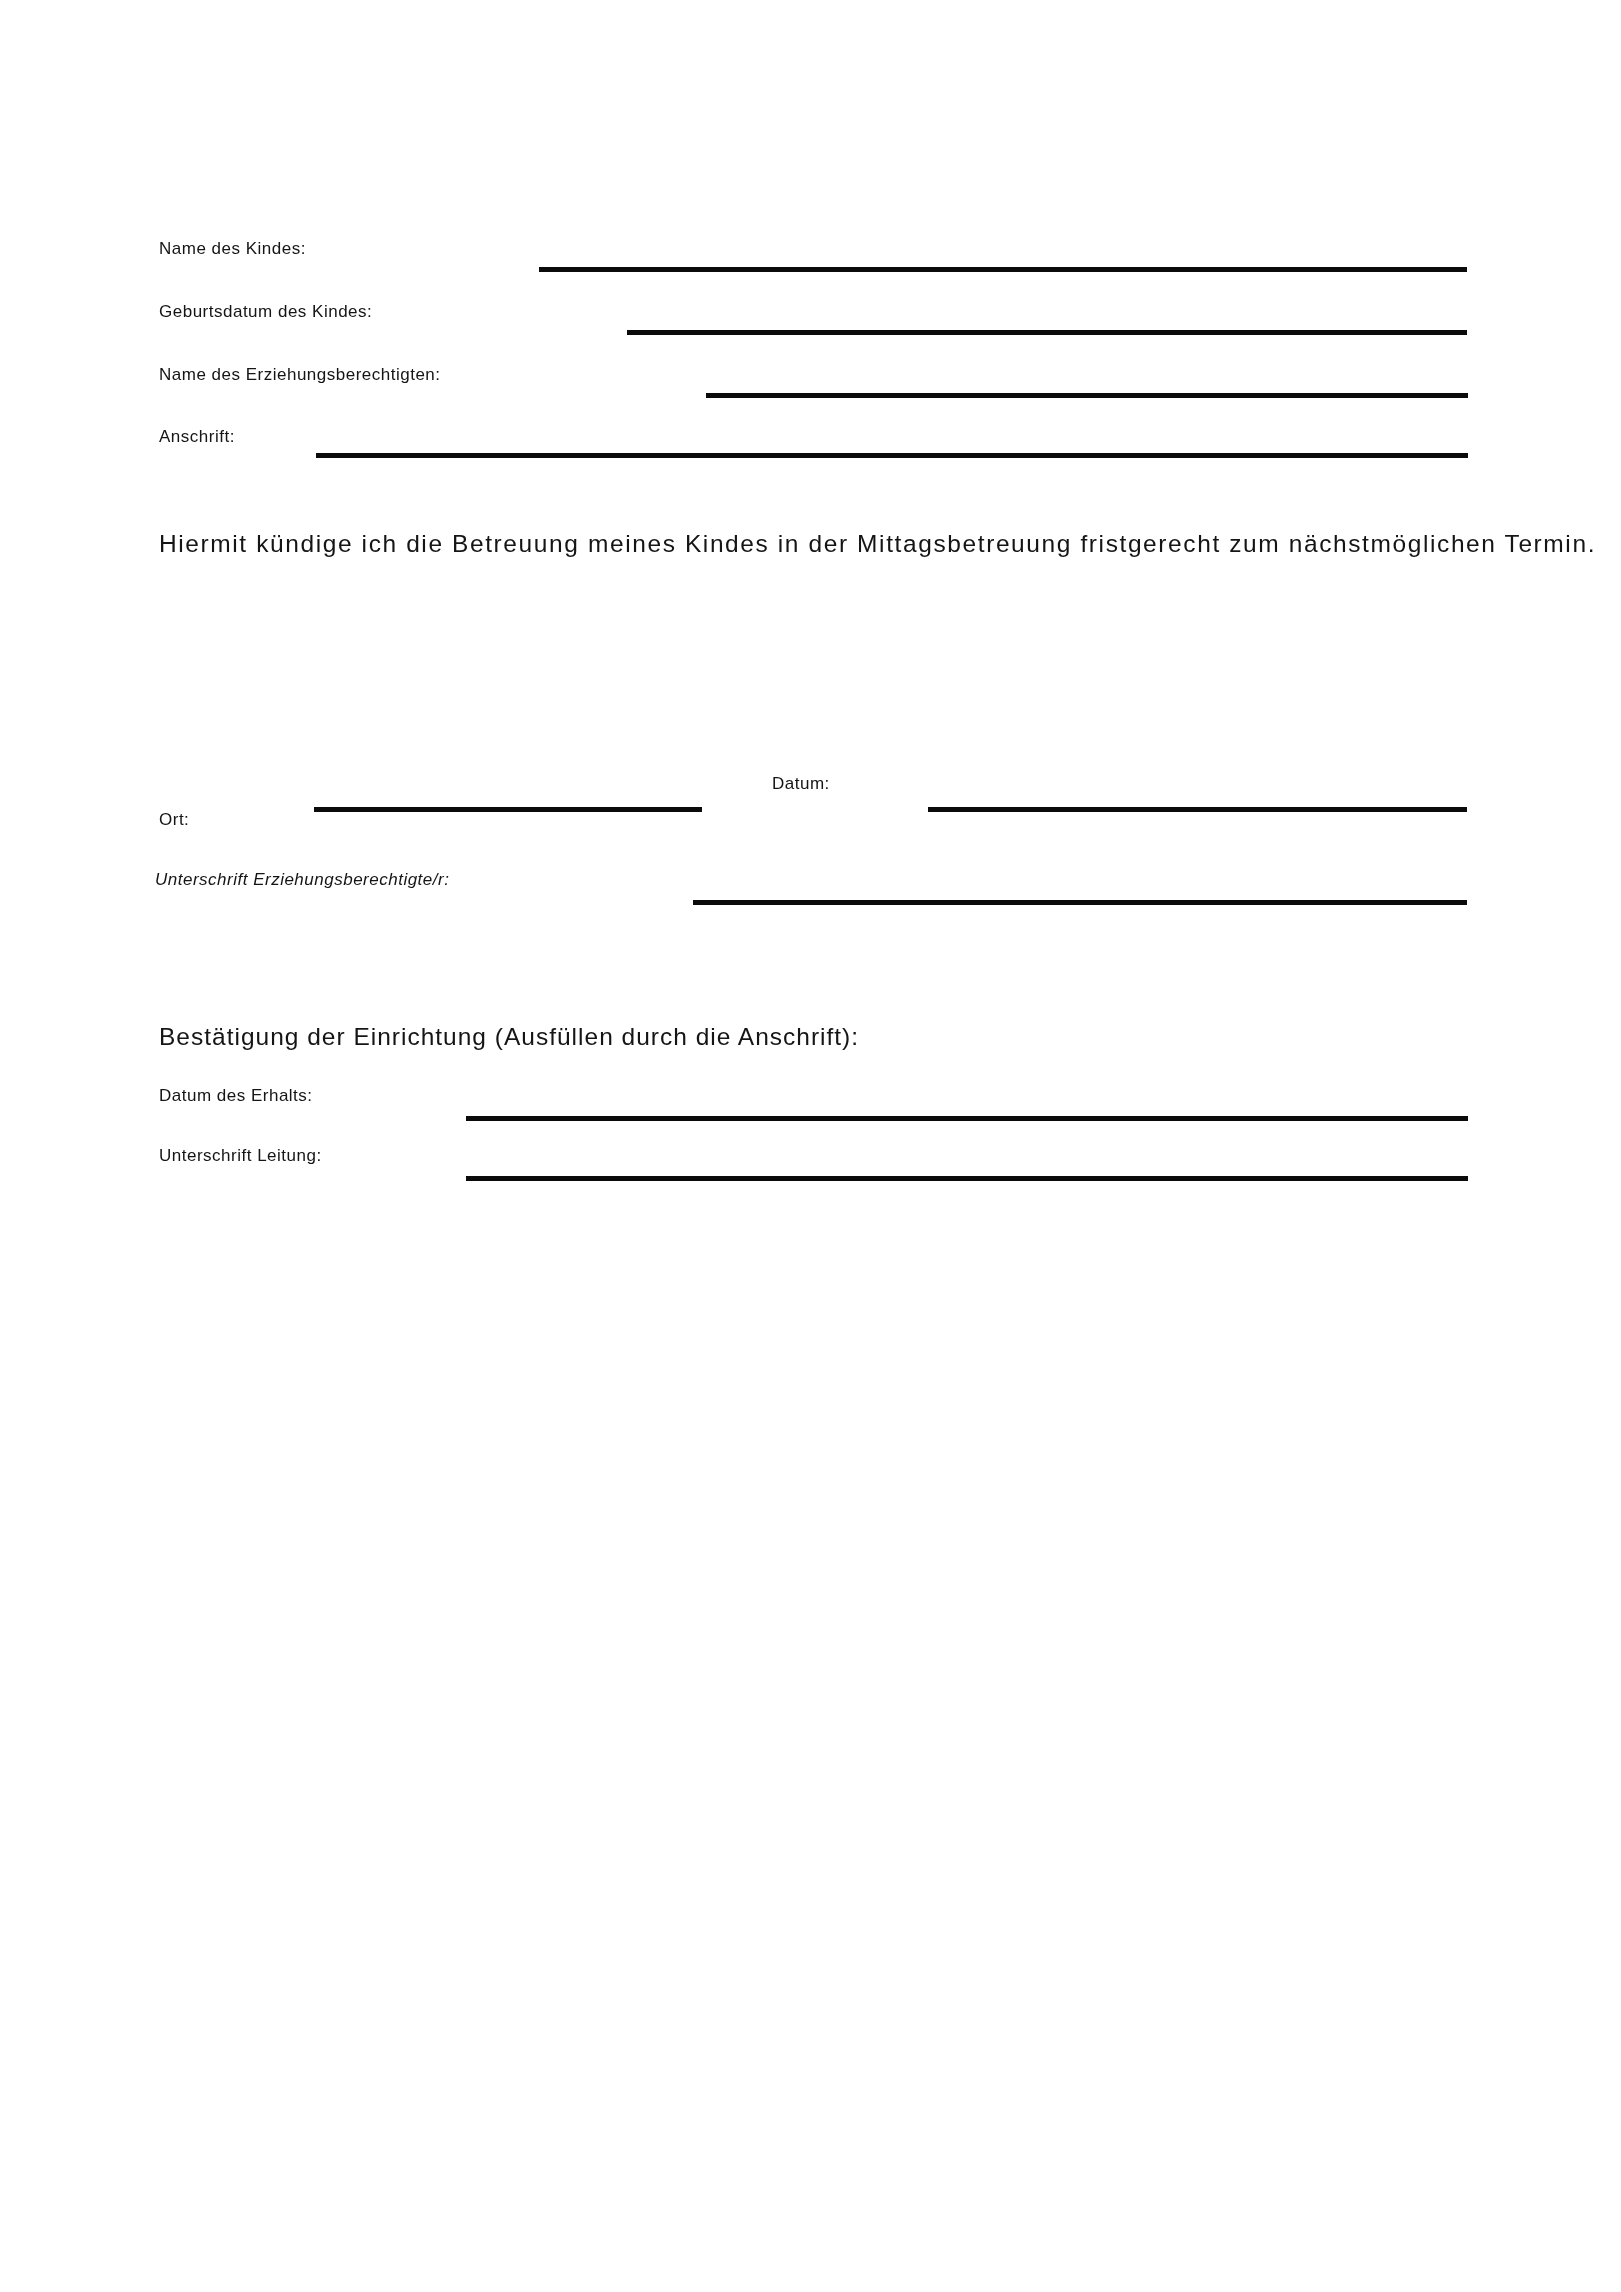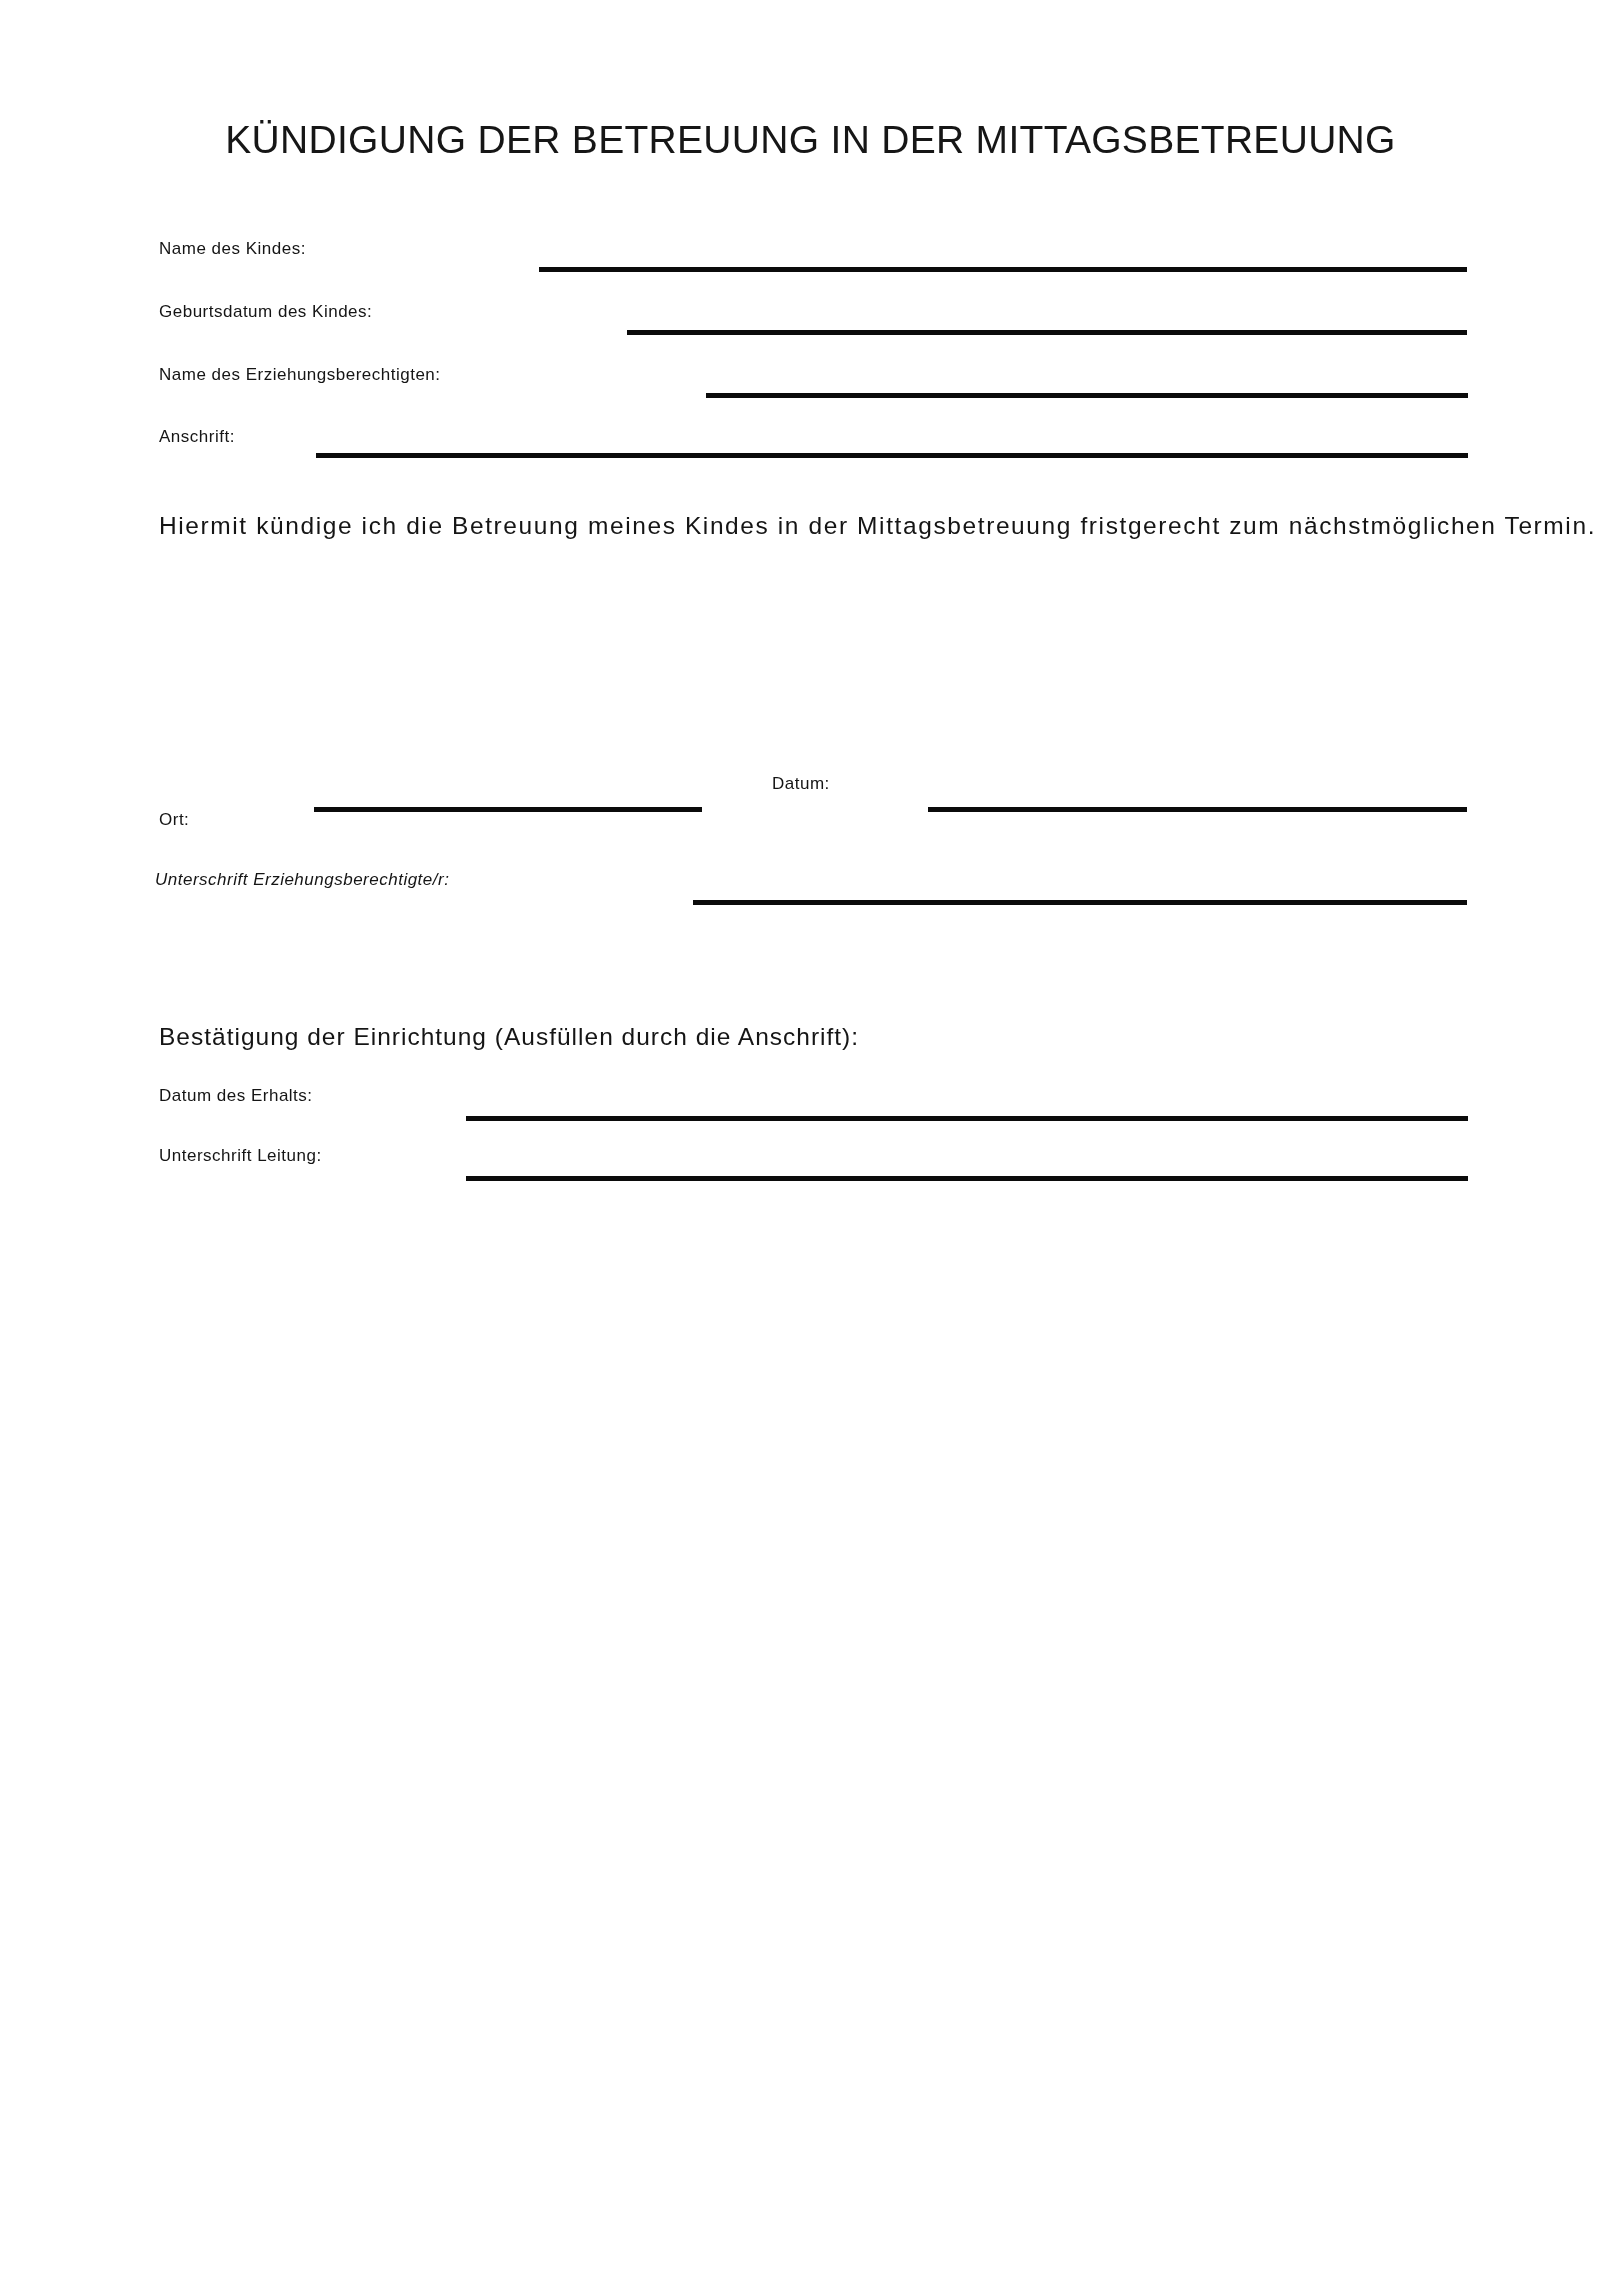--- a/index.html
+++ b/index.html
@@ -48,35 +48,34 @@
   .fill-line {
     background: #0b0b0b;
     height: 4.9px;
   }
 </style>
 </head>
 <body>
 
 <div id="page">
 
-  <div class="abs title">KÜNDIGUNG DER BETREUUNG IN DER MITTAGSBETREUUNG</div>
 
   <div class="abs lbl" style="top:237px; left:159px;">Name des Kindes:</div>
   <div class="abs fill-line" style="top:267px; left:539px; width:928px;"></div>
 
   <div class="abs lbl" style="top:300px; left:159px;">Geburtsdatum des Kindes:</div>
   <div class="abs fill-line" style="top:330px; left:627px; width:840px;"></div>
 
   <div class="abs lbl" style="top:363px; left:159px;">Name des Erziehungsberechtigten:</div>
   <div class="abs fill-line" style="top:393px; left:706px; width:762px;"></div>
 
   <div class="abs lbl" style="top:425px; left:159px;">Anschrift:</div>
   <div class="abs fill-line" style="top:453px; left:316px; width:1152px;"></div>
 
-  <div class="abs para clip" style="top:514px; left:159px;">Hiermit kündige ich die Betreuung meines Kindes in der Mittagsbetreuung fristgerecht zum nächstmöglichen Termin.</div>
+  <div class="abs para clip" style="top:532px; left:159px;">Hiermit kündige ich die Betreuung meines Kindes in der Mittagsbetreuung fristgerecht zum nächstmöglichen Termin.</div>
 
 
   <div class="abs lbl" style="top:776px; left:159px;margin-top:32px;">Ort:</div>
   <div class="abs fill-line" style="top:807px; left:314px; width:388px;"></div>
 
   <div class="abs lbl" style="top:772px; left:772px;">Datum:</div>
   <div class="abs fill-line" style="top:807px; left:928px; width:539px;"></div>
 
   <div class="abs lbl" style="top:868px; left:155px;font-style:italic;">Unterschrift Erziehungsberechtigte/r:</div>
   <div class="abs fill-line" style="top:900px; left:693px; width:774px;"></div>

